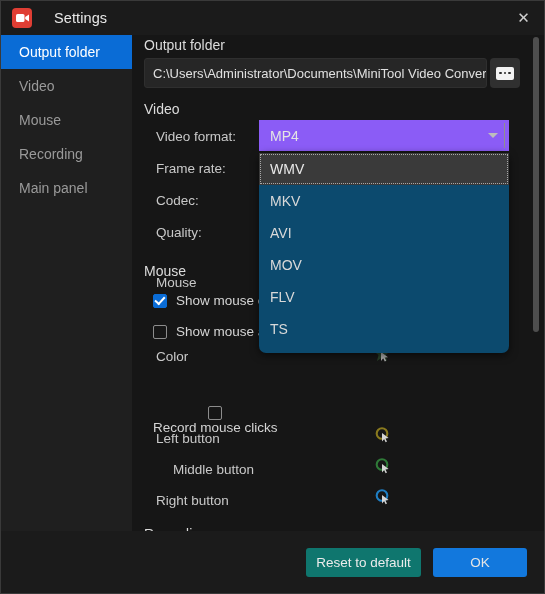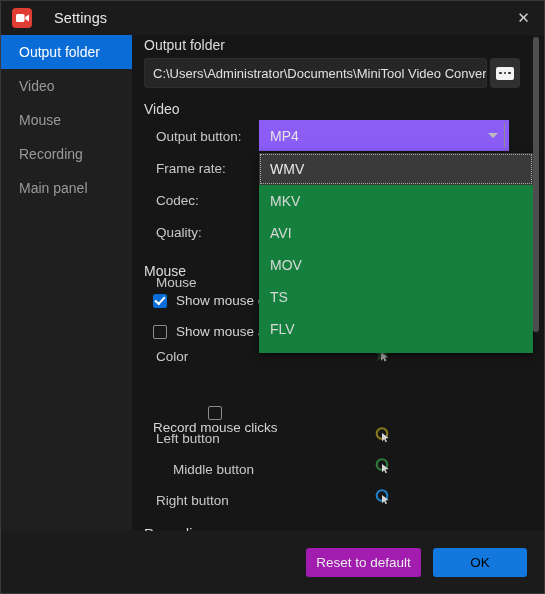--- a/index.html
+++ b/index.html
@@ -145,24 +145,25 @@
   
   .cur-icon { position: absolute; width: 18px; height: 18px; }
   .cur-icon svg { display: block; }
 
   
   .star-cursor { position: absolute; left: 240px; top: 310px; opacity: .85; }
 
   
   .dropdown {
     position: absolute; left: 258px; top: 152px;
-    width: 274px; height: 200px;
-    background: #15803d;
+    width: 250px; height: 200px;
+    background: #0c4a6e;
     box-shadow: 0 2px 8px rgba(0,0,0,.6);
     z-index: 40;
+    border-radius: 7px;
   }
   .dd-item {
     height: 32px; display: flex; align-items: center;
     padding-left: 11px; color: #d9d9d9; font-size: 14px;
     cursor: pointer;
   }
   .dd-item.hl {
     background: #3a3a3a; color: #e9e9e9;
     outline: 1px dotted #a8a8a8; outline-offset: -2px;
   }
@@ -180,22 +181,22 @@
   
   .footer {
     position: absolute; left: 0; bottom: 0;
     width: 545px; height: 62px; background: #1b1b1b;
   }
   .btn {
     position: absolute; top: 17px; height: 29px;
     display: flex; align-items: center; justify-content: center;
     font-size: 13.5px; border-radius: 3px; cursor: pointer;
   }
-  .btn-reset { right: 125px; width: 115px; background: #a21caf; color: #ececec; }
-  .btn-ok { right: 19px; width: 94px; background: #1278dd; color: #000000; }
+  .btn-reset { right: 125px; width: 115px; background: #0f766e; color: #ececec; }
+  .btn-ok { right: 19px; width: 94px; background: #1278dd; color: #e5e5e5; }
 </style>
 </head>
 <body>
 
 <div class="window">
 
   <div class="titlebar">
     <div class="app-icon">
       <svg width="13" height="10" viewBox="0 0 13 10">
         <rect x="0" y="1" width="8.5" height="8" rx="1.6" fill="#ffffff"></rect>
@@ -235,21 +236,21 @@
     <div class="browse-btn">
       <div class="browse-inner">
         <i></i>
           <i></i>
           <i></i>
       </div>
     </div>
 
     <div class="section-title" style="left:12px; top:66px;">Video</div>
 
-    <div class="field-label" style="left:24px; top:94px;">Output button:</div>
+    <div class="field-label" style="left:24px; top:94px;">Video format:</div>
     <div class="field-label" style="left:24px; top:126px;">Frame rate:</div>
     <div class="field-label" style="left:24px; top:158px;">Codec:</div>
     <div class="field-label" style="left:24px; top:190px;">Quality:</div>
 
     <div class="select-box">
       <span class="val">MP4</span>
       <span class="select-caret"></span>
       <span class="select-arrow"></span>
     </div>
 
@@ -325,24 +326,24 @@
     <div class="dd-item">
       <span>MKV</span>
     </div>
     <div class="dd-item">
       <span>AVI</span>
     </div>
     <div class="dd-item">
       <span>MOV</span>
     </div>
     <div class="dd-item">
+      <span>FLV</span>
+    </div>
+    <div class="dd-item">
       <span>TS</span>
-    </div>
-    <div class="dd-item">
-      <span>FLV</span>
     </div>
   </div>
 
   <div class="footer">
     <div class="btn btn-reset">
       <span>Reset to default</span>
     </div>
     <div class="btn btn-ok">
       <span>OK</span>
     </div>

